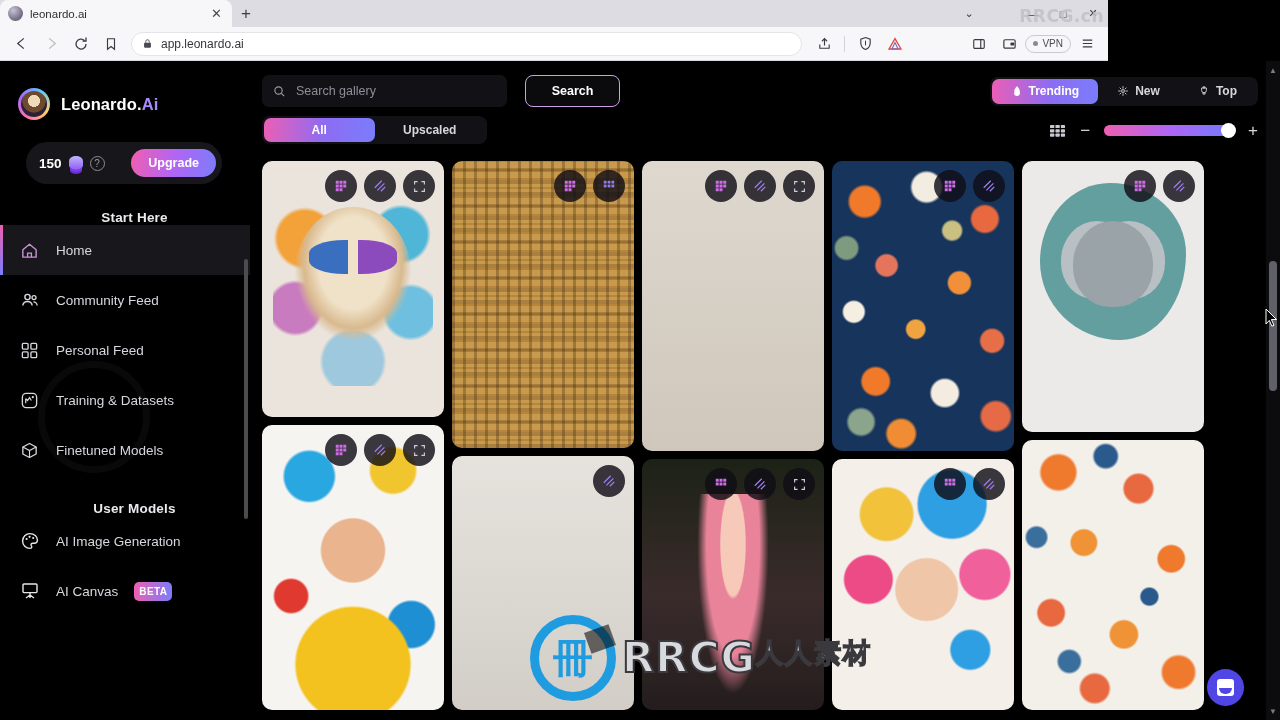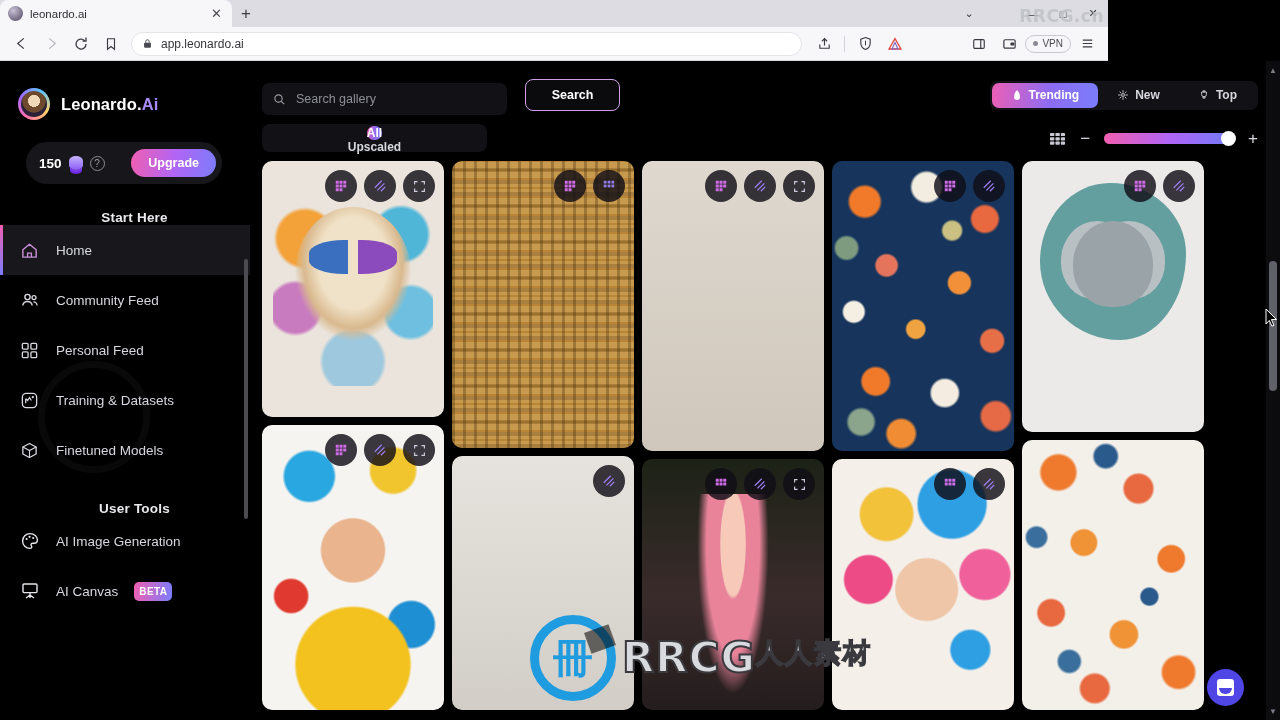--- a/index.html
+++ b/index.html
@@ -143,21 +143,21 @@
     pointer-events:none;
   }
 
   
   .main { flex:1; height:659px; background:#000; position:relative; overflow:hidden; }
 
   .toolbar { padding: 14px 22px 0 12px; }
   .tb-row1 { display:flex; align-items:center; }
   .search-box {
     width: 245px; height: 32px; background:#121216; border-radius:7px;
-    display:flex; align-items:center; gap:10px; padding:0 11px;margin-top:8px;
+    display:flex; align-items:center; gap:10px; padding:0 11px;
   }
   .search-ph { font-size:12.5px; color:#8e8e98; }
   .search-btn {
     margin-left:18px; width:95px; height:32px; border-radius:8px;
     border:1px solid #cf9fe6; color:#fff; font-size:12.5px; font-weight:700;
     display:flex; align-items:center; justify-content:center; background:#0b0b0e;
   }
   .sort-tabs {
     margin-left:auto; display:flex; background:#121216; border-radius:8px;
     height:29px; align-items:center; padding:2px;
@@ -167,21 +167,21 @@
     gap:6px; padding:0 19px; font-size:12px; color:#d6d6de; font-weight:600;
   }
   .sort-tab.active {
     background: linear-gradient(95deg,#ec5fb5,#8c6cf3 55%,#7b7dfb);
     color:#fff;
   }
 
   .tb-row2 { display:flex; align-items:center; margin-top:9px; }
   .filter-tabs {
     display:flex; background:#121216; border-radius:8px; height:28px;
-    align-items:center; padding:2px; width:225px;flex-direction:column;
+    align-items:center; padding:2px; width:225px;
   }
   .filter-tab {
     flex:1; height:24px; border-radius:7px; display:flex; align-items:center;
     justify-content:center; font-size:12px; color:#d6d6de; font-weight:600;
   }
   .filter-tab.active {
     background: linear-gradient(95deg,#ec5fb5,#8c6cf3 55%,#7b7dfb);
     color:#fff;
   }
   .zoom-ctl { margin-left:auto; display:flex; align-items:center; gap:14px; }
@@ -546,21 +546,21 @@
       <div class="sb-item">
         <span class="sb-ico">
           <svg width="19" height="19" viewBox="0 0 20 20">
               <path d="M10 2.6 17 6.3v7.4L10 17.4 3 13.7V6.3z" fill="none" stroke="#d7d7df" stroke-width="1.4" stroke-linejoin="round"></path>
               <path d="M3 6.3 10 10l7-3.7M10 10v7.4" fill="none" stroke="#d7d7df" stroke-width="1.2"></path>
             </svg>
         </span>
         <span class="sb-label">Finetuned Models</span>
       </div>
 
-      <div class="sb-section">User Tools</div>
+      <div class="sb-section">User Models</div>
 
       <div class="sb-item">
         <span class="sb-ico">
           <svg width="20" height="20" viewBox="0 0 20 20">
               <path d="M10 2.6c4.2 0 7.4 2.9 7.4 6.4 0 2.3-1.9 3.2-3.3 3.2h-1.4c-1 0-1.7.7-1.7 1.6 0 .4.2.8.4 1.1.3.4.4.7.4 1.1 0 .9-.7 1.4-1.8 1.4-4.2 0-7.4-3.3-7.4-7.4S5.8 2.6 10 2.6z" fill="none" stroke="#e6e6ec" stroke-width="1.4"></path>
               <circle cx="6.6" cy="8" r="1.1" fill="#e6e6ec"></circle>
               <circle cx="9.6" cy="5.8" r="1.1" fill="#e6e6ec"></circle>
               <circle cx="13.2" cy="7" r="1.1" fill="#e6e6ec"></circle>
             </svg>
         </span>

